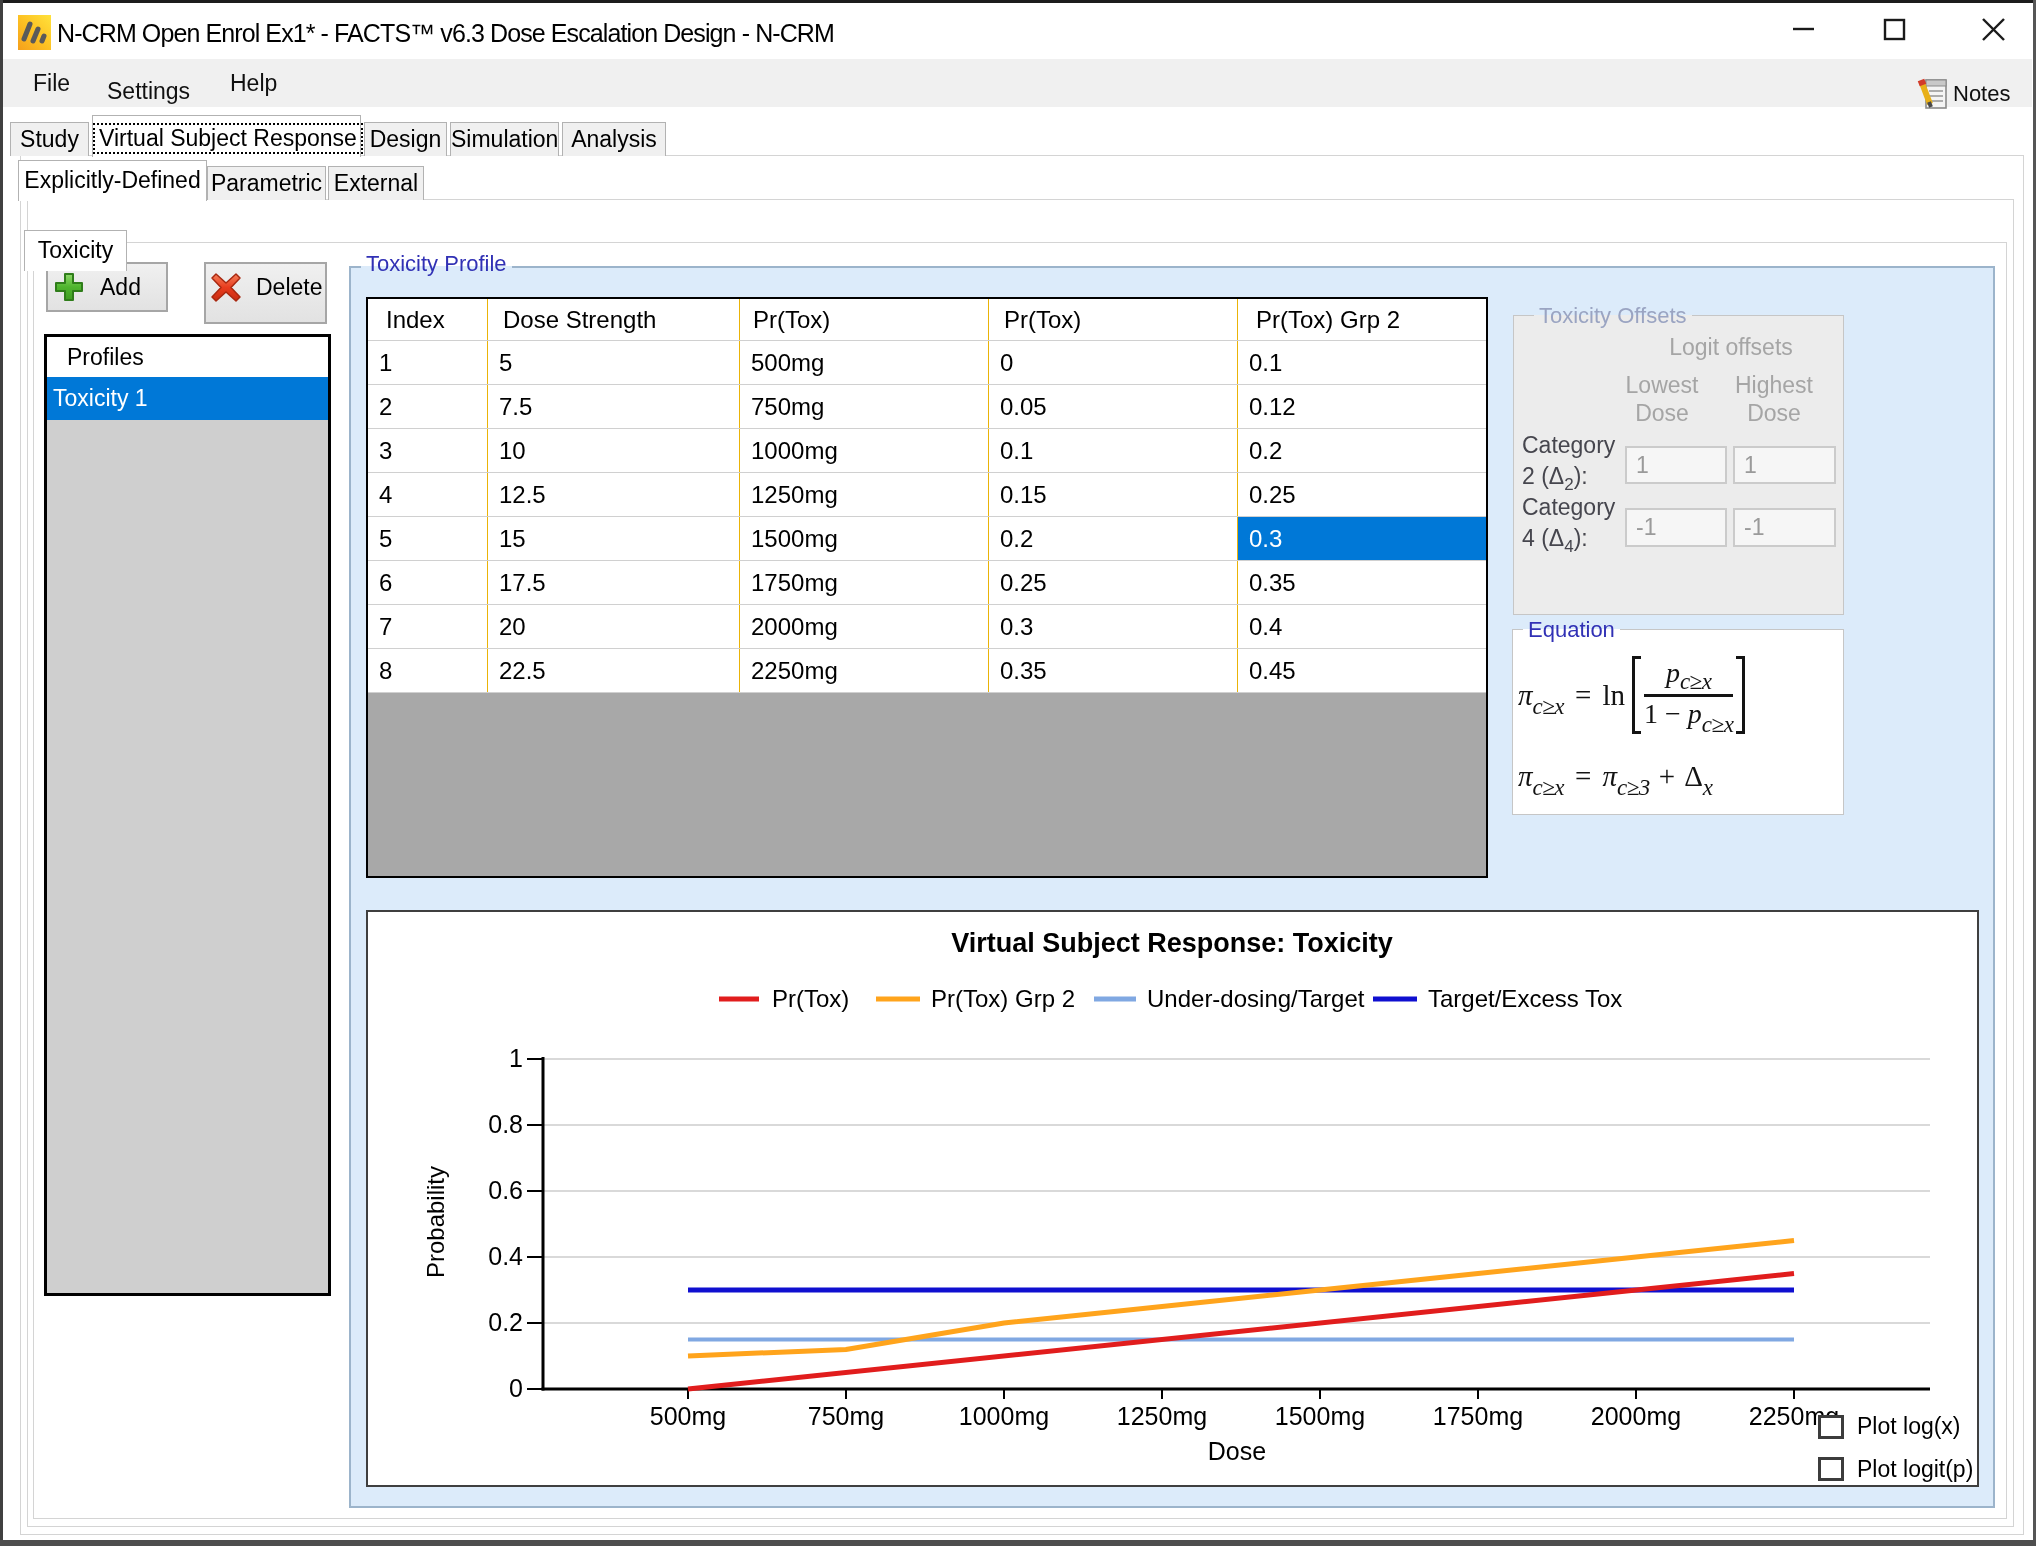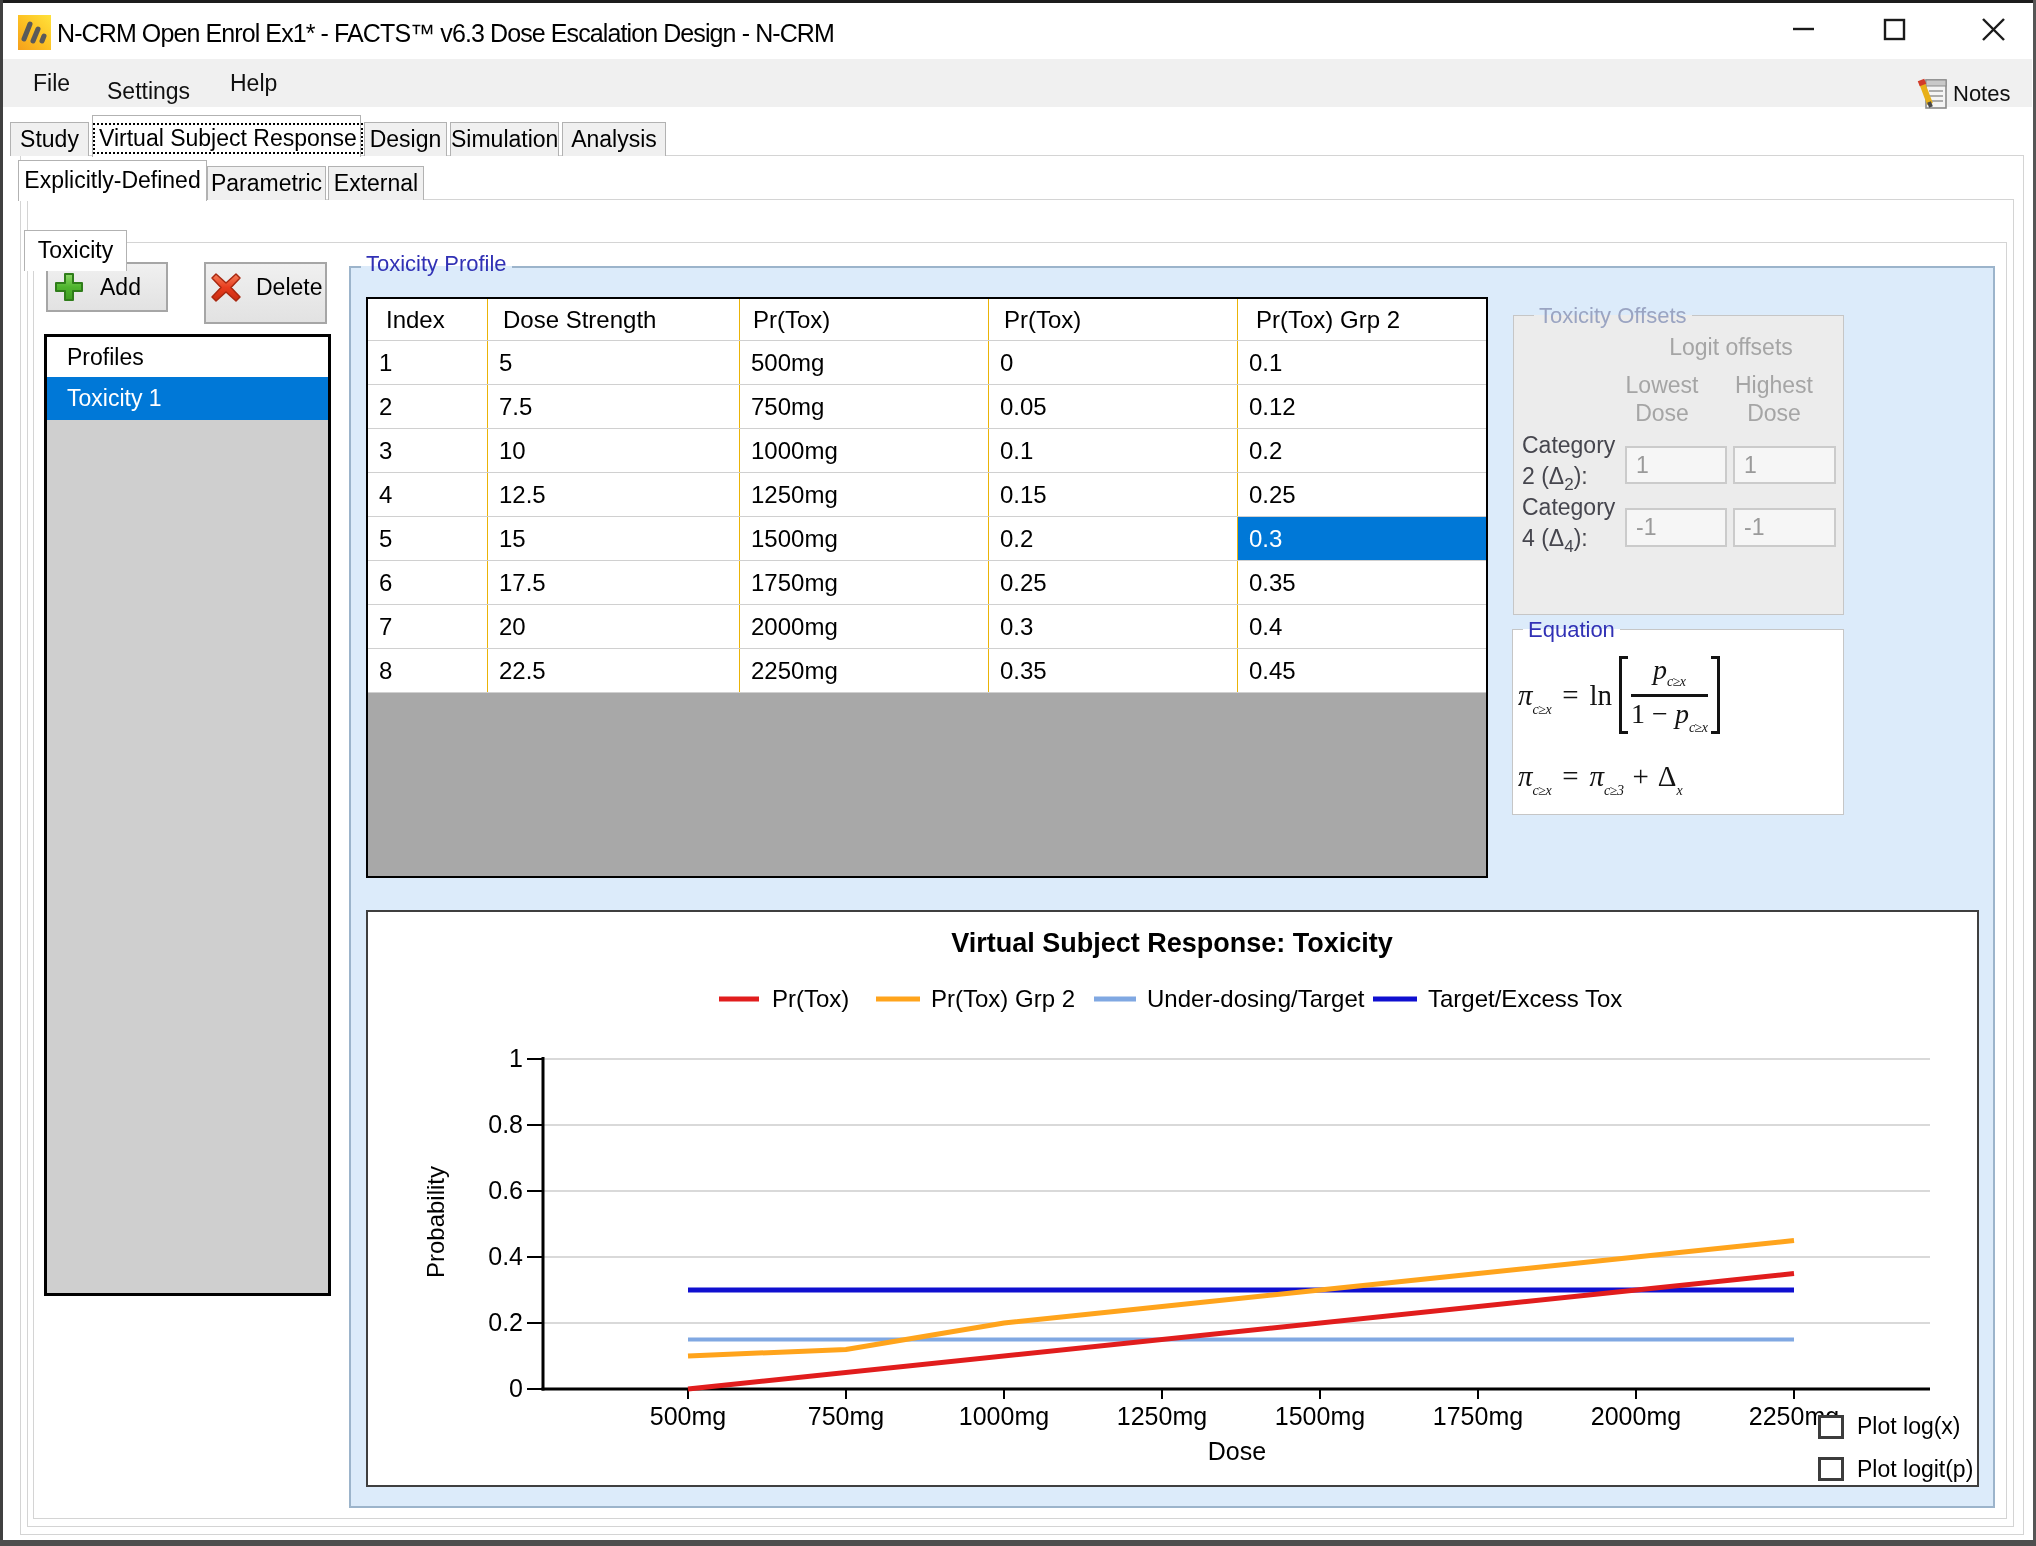--- a/index.html
+++ b/index.html
@@ -22,36 +22,36 @@
   #page-sub  { left:27px; top:199px; width:1987px; height:1328px; }
   #page-tox  { left:33px; top:242px; width:1974px; height:1277px; }
   
   .tab { position:absolute; background:#f0f0f0; border:1px solid #b2b2b2; border-bottom:none; text-align:center; font-size:23px; white-space:nowrap; }
   .tab.active { background:#fff; z-index:5; }
   
   .btn { position:absolute; background:linear-gradient(#f0f0f0,#e2e2e2); border:2px solid #a6a6a6; font-size:23px; }
   
   #plist { left:44px; top:334px; width:287px; height:962px; border:3px solid #000; background:#cfcfcf; }
   #plist .hdr { position:absolute; left:0; top:0; width:100%; height:40px; background:#fff; font-size:23px; line-height:40px; padding-left:20px; }
-  #plist .sel { position:absolute; left:0; top:40px; width:100%; height:43px; background:#0078d7; color:#fff; font-size:23px; line-height:43px; padding-left:20px; }
+  #plist .sel { position:absolute; left:0; top:40px; width:100%; height:43px; background:#0078d7; color:#fff; font-size:23px; line-height:43px; padding-left:6px; }
   
   #bluepanel { left:349px; top:266px; width:1646px; height:1242px; background:#dcebfa; border:2px solid #9cb4cb; }
   .gblabel { position:absolute; font-size:22px; padding:0 5px; white-space:nowrap; z-index:3; }
   
   #dgv { left:366px; top:297px; width:1122px; height:581px; border:2px solid #000; background:#a8a8a8; }
   .trow { position:absolute; left:0; width:1118px; background:#fff; }
   .cell { position:absolute; top:0; height:100%; font-size:24px; border-right:1px solid #eab308; padding-left:11px; display:flex; align-items:center; }
   
   #offbox { left:1513px; top:315px; width:331px; height:300px; background:#ececec; border:1px solid #c6c6c6; }
   .gray { color:#a5a5a5; }
   .inp { position:absolute; background:#f6f6f6; border:2px solid #cbcbcb; font-size:23px; color:#9a9a9a; padding-left:9px; display:flex; align-items:center; }
   
   #eqbox { left:1512px; top:629px; width:332px; height:186px; background:#fff; border:1px solid #c6c6c6; }
   .serif { font-family:"Liberation Serif", serif; }
-  .ss { font-size:14px; position:relative; top:9px; letter-spacing:-0.5px; }
+  .ss { font-size:23px; position:relative; top:9px; letter-spacing:-0.5px; }
   .nw { white-space:nowrap; }
   
   #chartbox { left:366px; top:910px; width:1613px; height:577px; border:2px solid #3f3f3f; background:#fff; }
   .chk { position:absolute; width:26px; height:24px; background:#fff; border:3px solid #3c3c3c; }
   .chklbl { position:absolute; font-size:23px; white-space:nowrap; }
 </style>
 </head>
 <body>
 
   <svg class="abs" id="appicon" style="left:18px;top:15px" width="33" height="35" viewBox="0 0 33 35">

